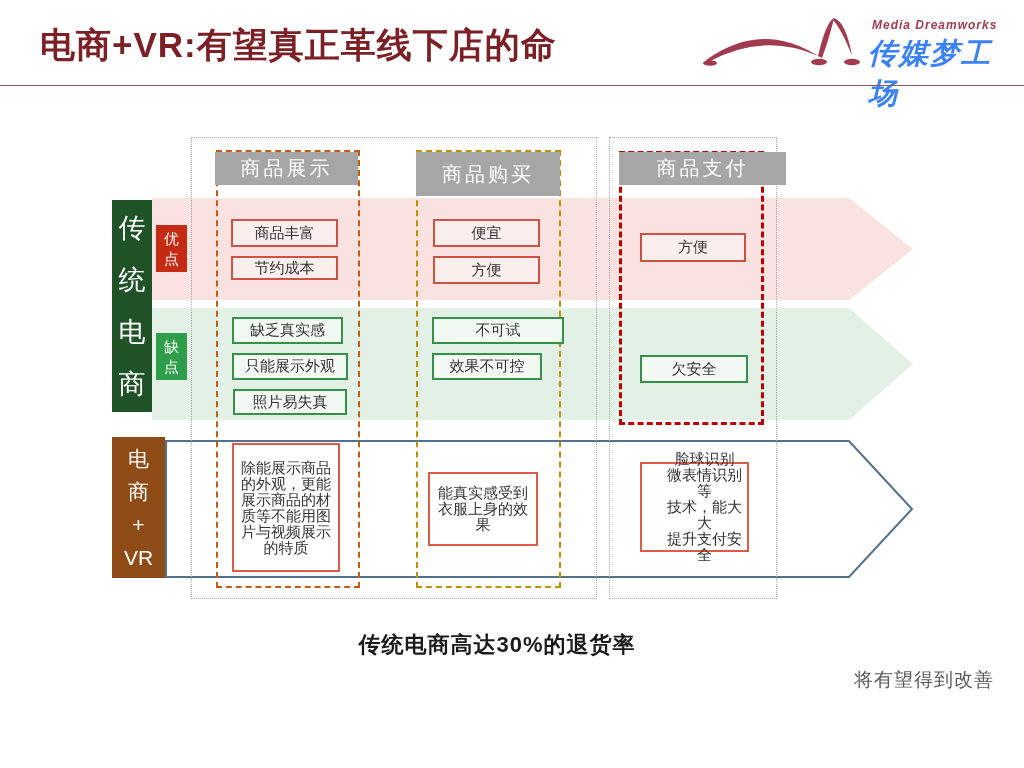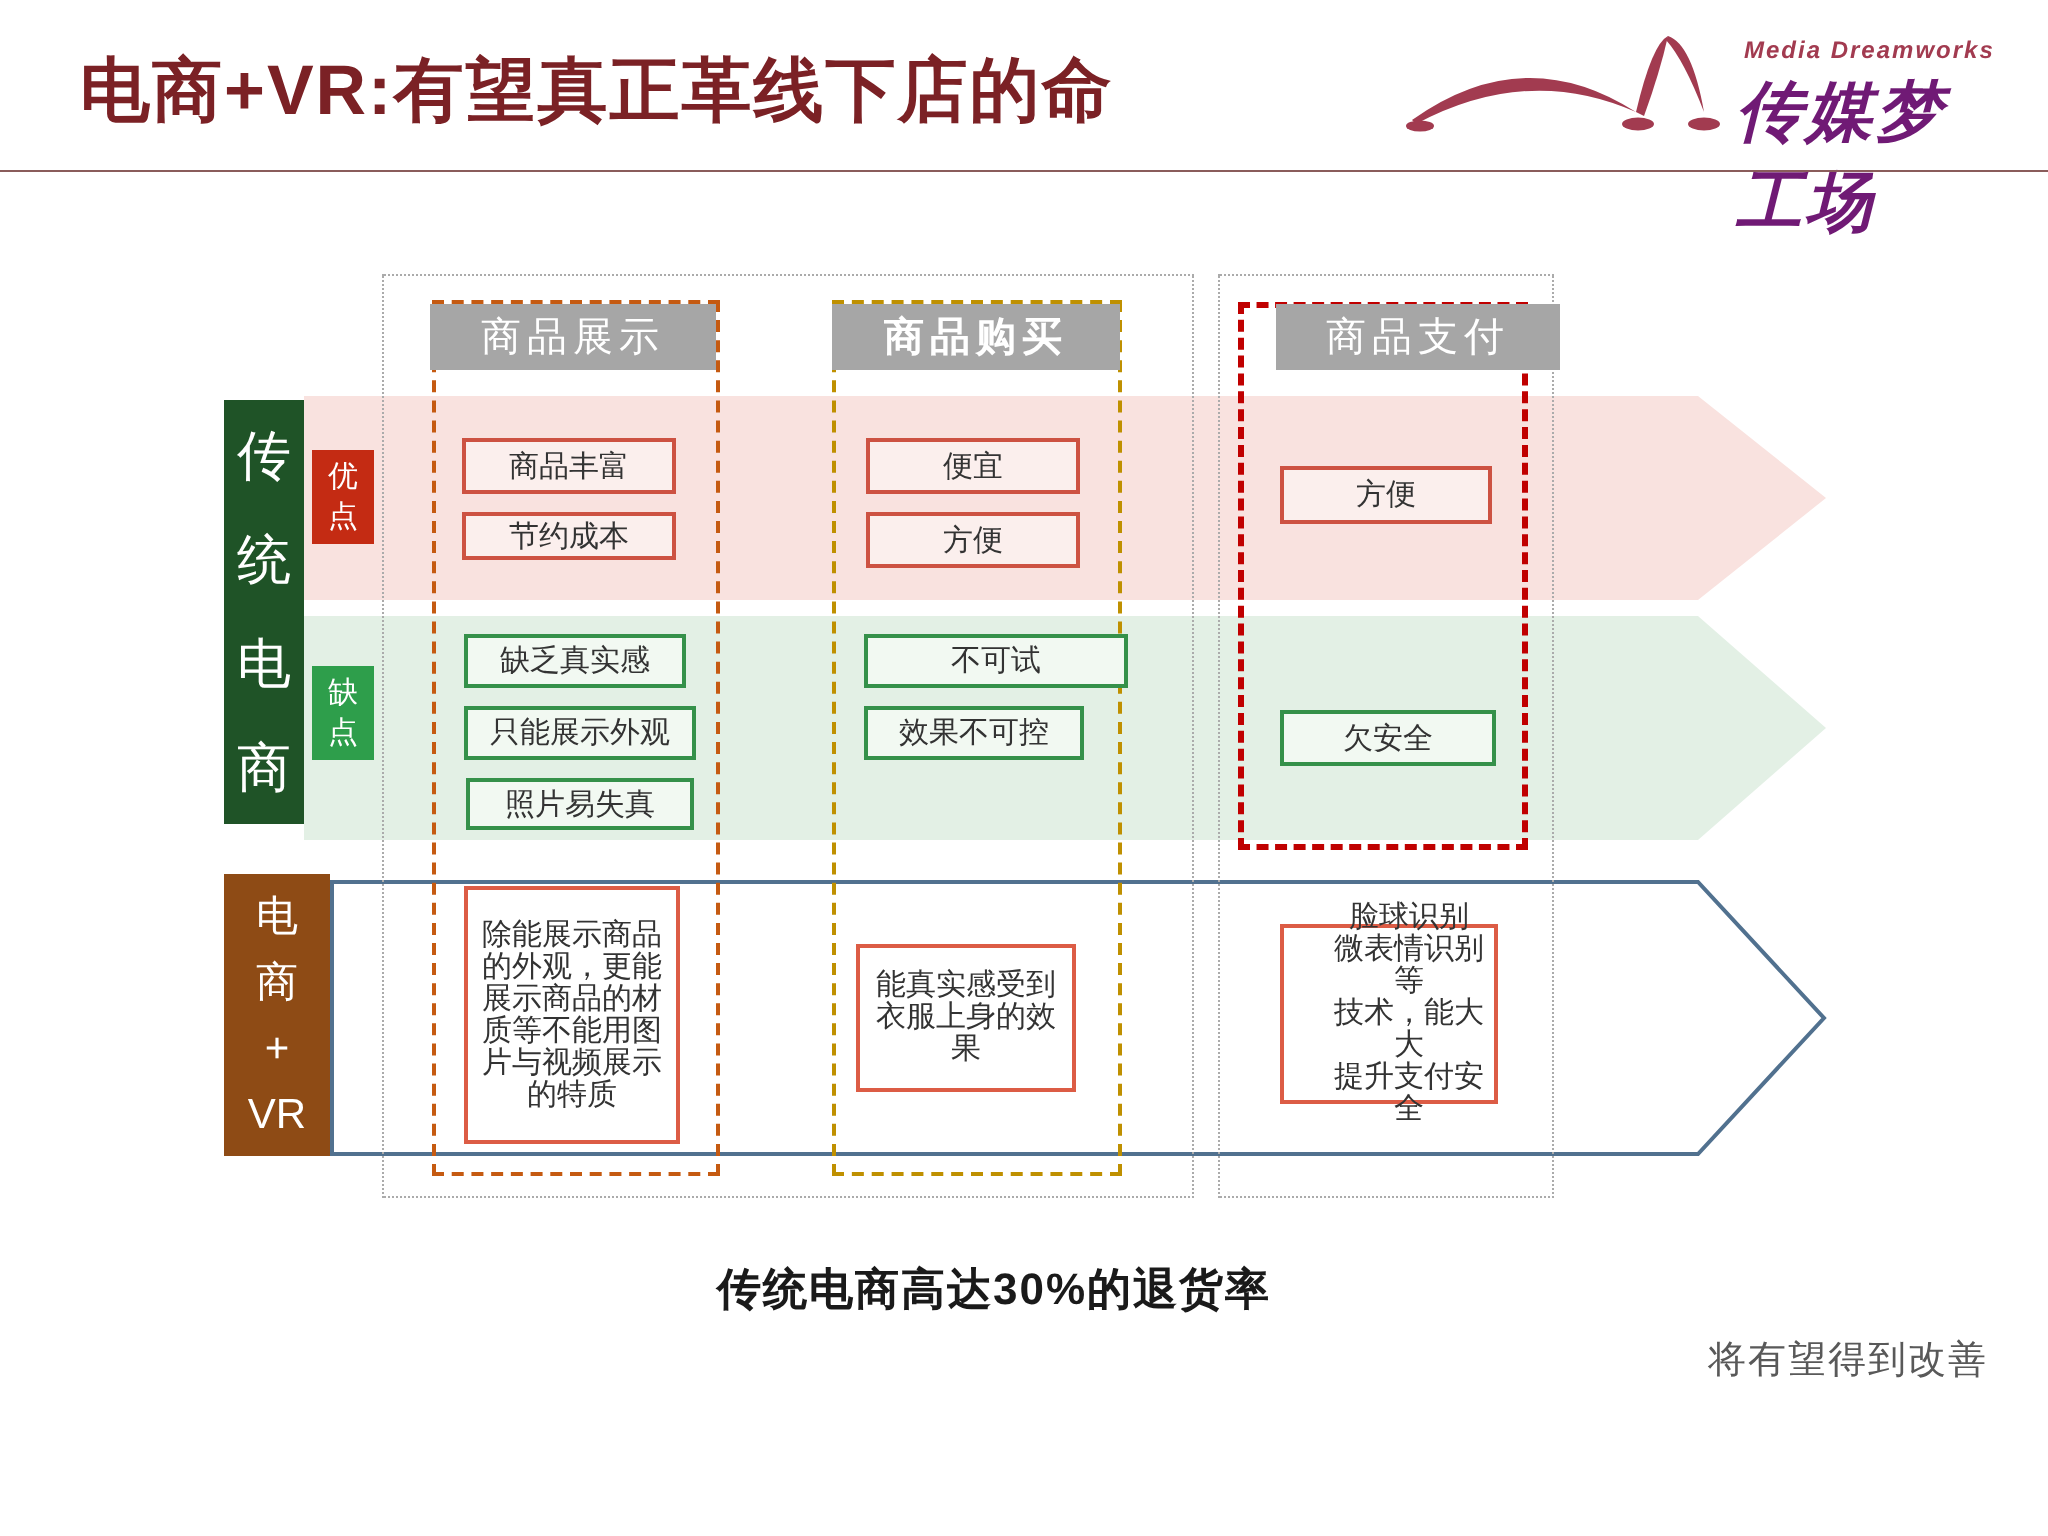--- a/index.html
+++ b/index.html
@@ -6,22 +6,22 @@
   .slide{position:relative;width:1024px;height:768px;background:#fff;overflow:hidden;
          font-family:"Liberation Sans","DejaVu Sans",sans-serif;}
   .abs{position:absolute;}
 
   
   .page-title{left:40px;top:22px;font-size:35px;font-weight:bold;color:var(--title);letter-spacing:1px;}
   .divider{left:0;top:85px;width:1024px;height:0;border-top:1px solid var(--divider);}
   .logo{left:700px;top:8px;width:300px;height:66px;}
   .logo-en{position:absolute;left:172px;top:10px;font-size:12px;font-style:italic;font-weight:bold;
            color:var(--logo);letter-spacing:1px;}
-  .logo-zh{position:absolute;left:168px;top:26px;font-size:33px;font-weight:bold;font-style:italic;
-           color:#701a75;letter-spacing:2px;}
+  .logo-zh{position:absolute;left:168px;top:26px;font-size:29px;font-weight:bold;font-style:italic;
+           color:#3b82f6;letter-spacing:2px;}
 
   
   .dotted-frame{border:1px dotted var(--dotted_gray);}
   .dash-frame{border-style:dashed;border-width:2px;}
   .dash-frame.red{border-width:3px;}
 
   
   .col-header{background:var(--header_bg);color:#fff;font-size:20px;letter-spacing:3px;
               display:flex;align-items:center;justify-content:center;}
 
@@ -85,22 +85,22 @@
   </svg>
 
   <div class="abs dash-frame" style="left:216px;top:150px;width:140px;height:434px;border-color:var(--dash_orange);"></div>
   <div class="abs dash-frame" style="left:416px;top:150px;width:141px;height:434px;border-color:var(--dash_gold);"></div>
   <div class="abs dash-frame red" style="left:619px;top:151px;width:139px;height:268px;border-color:var(--dash_red);"></div>
 
   <div class="abs dotted-frame" style="left:191px;top:137px;width:404px;height:460px;"></div>
   <div class="abs dotted-frame" style="left:609px;top:137px;width:166px;height:460px;"></div>
 
   <div class="abs col-header" style="left:215px;top:152px;width:143px;height:33px;">商品展示</div>
-  <div class="abs col-header" style="left:416px;top:152px;width:144px;height:33px;font-weight:bold;">商品购买</div>
-  <div class="abs col-header" style="left:619px;top:152px;width:142px;height:33px;margin-left:19px;">商品支付</div>
+  <div class="abs col-header" style="left:416px;top:152px;width:144px;height:44px;">商品购买</div>
+  <div class="abs col-header" style="left:619px;top:152px;width:167px;height:33px;">商品支付</div>
 
   <div class="abs vbar bar-trad" style="left:112px;top:200px;width:40px;height:212px;">传
 统
 电
 商</div>
   <div class="abs badge badge-red" style="left:156px;top:225px;width:31px;height:47px;">优
 点</div>
   <div class="abs badge badge-green" style="left:156px;top:333px;width:31px;height:47px;">缺
 点</div>
   <div class="abs vbar bar-vr" style="left:112px;top:437px;width:53px;height:141px;">电

